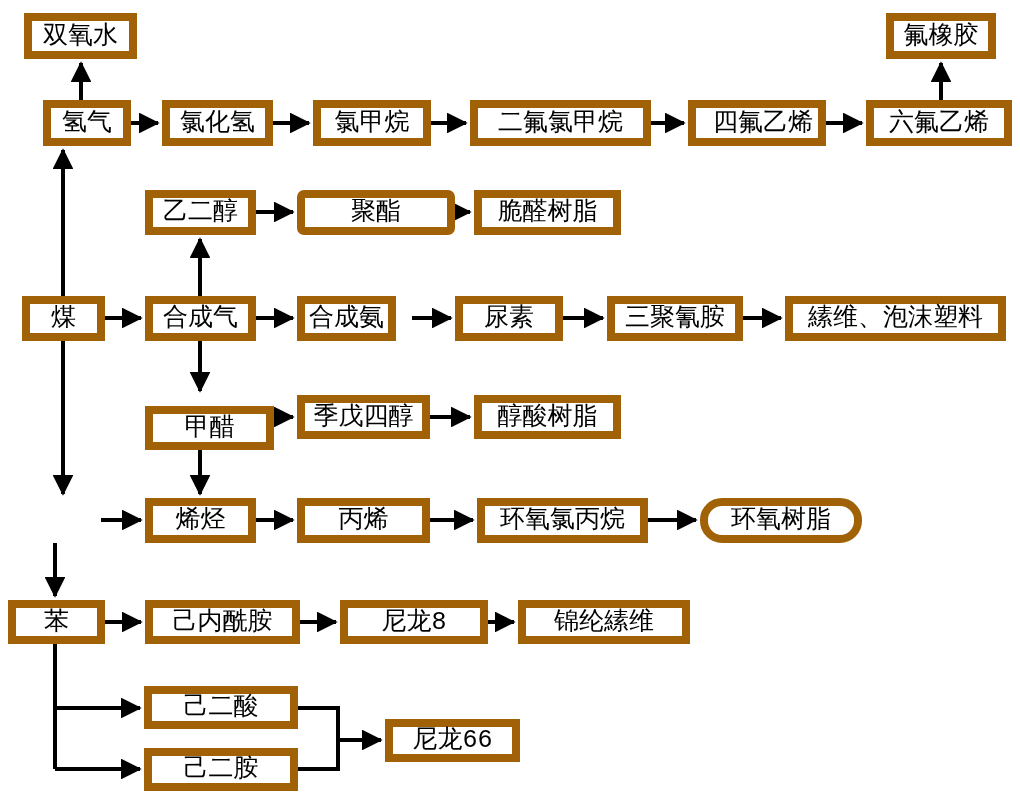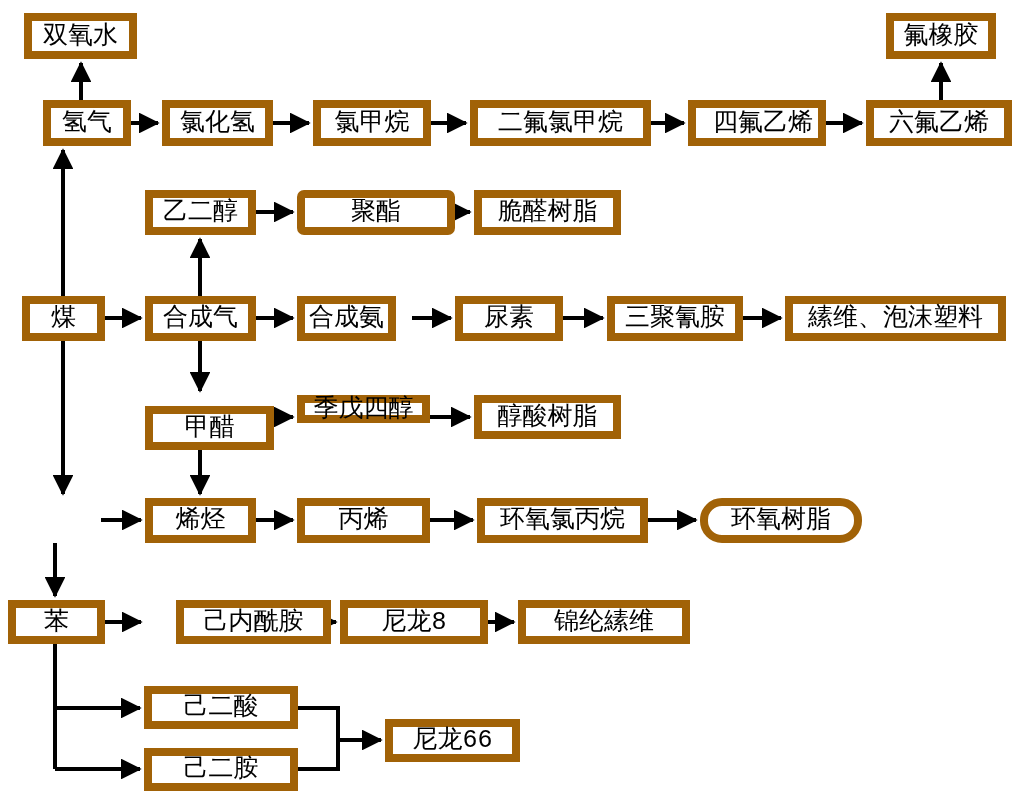--- a/index.html
+++ b/index.html
@@ -159,21 +159,21 @@
   <div class="node" style="left:607px;top:296px;width:136px;height:45px;">
     <span class="node-label">三聚氰胺</span>
   </div>
   <div class="node" style="left:785px;top:296px;width:221px;height:45px;">
     <span class="node-label">縤维、泡沫塑料</span>
   </div>
 
   <div class="node" style="left:145px;top:395px;width:129px;height:44px;margin-top:11px;">
     <span class="node-label">甲醋</span>
   </div>
-  <div class="node" style="left:297px;top:395px;width:133px;height:28px;">
+  <div class="node" style="left:297px;top:395px;width:133px;height:44px;">
     <span class="node-label">季戊四醇</span>
   </div>
   <div class="node" style="left:474px;top:395px;width:147px;height:44px;">
     <span class="node-label">醇酸树脂</span>
   </div>
 
   <div class="node" style="left:145px;top:498px;width:111px;height:45px;">
     <span class="node-label">烯烃</span>
   </div>
   <div class="node" style="left:297px;top:498px;width:133px;height:45px;">
@@ -182,21 +182,21 @@
   <div class="node" style="left:477px;top:498px;width:171px;height:45px;">
     <span class="node-label">环氧氯丙烷</span>
   </div>
   <div class="node" style="left:700px;top:498px;width:162px;height:45px;border-radius:22px;">
     <span class="node-label">环氧树脂</span>
   </div>
 
   <div class="node" style="left:8px;top:600px;width:97px;height:44px;">
     <span class="node-label">苯</span>
   </div>
-  <div class="node" style="left:145px;top:600px;width:155px;height:44px;margin-left:31px;">
+  <div class="node" style="left:145px;top:600px;width:155px;height:44px;">
     <span class="node-label">己内酰胺</span>
   </div>
   <div class="node" style="left:340px;top:600px;width:148px;height:44px;">
     <span class="node-label">尼龙8</span>
   </div>
   <div class="node" style="left:518px;top:600px;width:172px;height:44px;">
     <span class="node-label">锦纶縤维</span>
   </div>
 
   <div class="node" style="left:144px;top:686px;width:154px;height:43px;">

